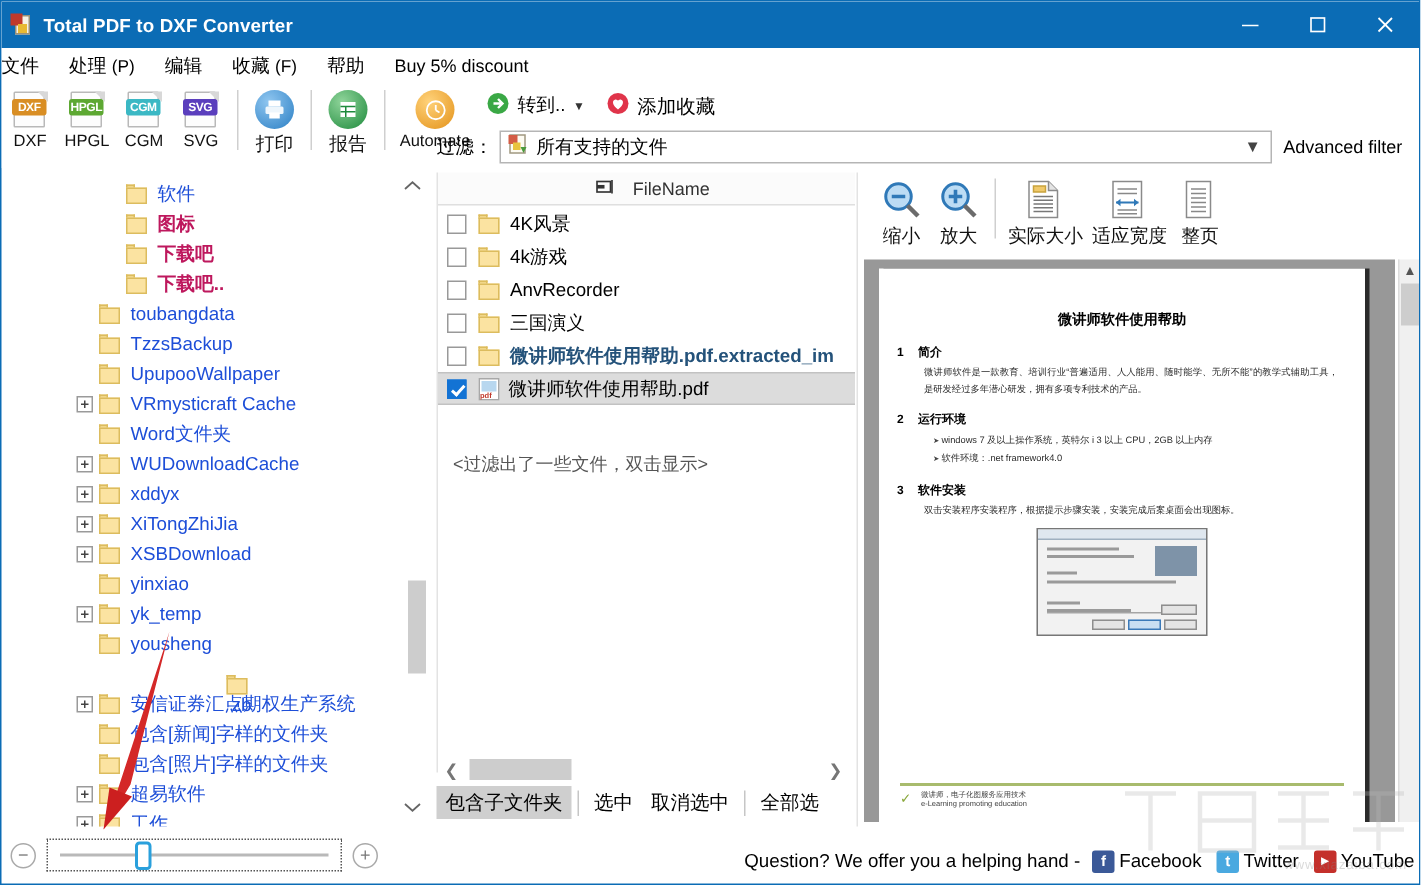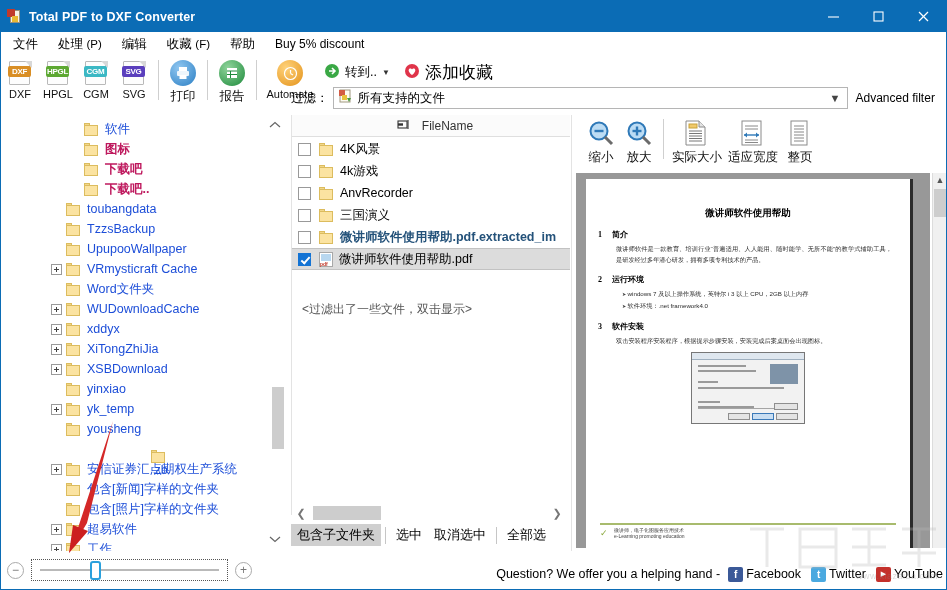--- a/index.html
+++ b/index.html
@@ -48,21 +48,21 @@
   .wbtns { margin-left: auto; display: flex; height: 31px; }
   .wbtn {
     width: 45px; height: 31px; display: flex; align-items: center; justify-content: center;
     color: #ffffff; font-size: 14px;
   }
   .wbtn svg { display: block; }
 
   
   .menubar {
     position: absolute; left: 0; top: 31px; width: 766px; height: 24px;
-    background: #ffffff; display: flex; align-items: center; padding-left: 12px;
+    background: #ffffff; display: flex; align-items: center; 
   }
   .menuitem {
     font-size: 12.5px; color: #000; margin-right: 20px; white-space: nowrap;
   }
   .menuitem .mn { font-size: 11.5px; }
   .menu-promo { font-size: 12px; color: #000; }
 
   
   .toolbar {
     position: absolute; left: 0; top: 55px; width: 945px; height: 56px;
@@ -242,21 +242,21 @@
     position: absolute; left: 4px; top: 58px; width: 354px; height: 375px;
     background: #989898; overflow: hidden;
   }
   .page-sheet {
     position: absolute; left: 10px; top: 6px; width: 324px; height: 378px;
     background: #ffffff; box-shadow: 3px 0 0 #2b2b2b;
   }
   .pg-title {
     text-align: center; font-weight: bold; font-size: 9.5px; margin-top: 28px; color: #000;
   }
-  .pg-h { font-weight: bold; font-size: 8px; margin: 9px 0 3px 12px; color: #000; font-family: Liberation Serif, serif; }
+  .pg-h { font-weight: bold; font-size: 8px; margin: 9px 0 3px 12px; color: #000; }
   .pg-h .num { display: inline-block; width: 14px; }
   .pg-p {
     font-size: 6.2px; color: #2a2a2a; line-height: 11px; margin: 0 18px 0 30px;
     text-align: justify;
   }
   .pg-li { font-size: 6.2px; color: #2a2a2a; line-height: 12px; margin-left: 36px; }
   .pg-li::before { content: "\27A4  "; font-size: 5px; color: #444; }
   .pg-img {
     margin: 6px auto 0 auto; width: 114px; height: 72px;
     background: #f2f2f2; border: 1px solid #777; position: relative;
@@ -454,21 +454,21 @@
         <span style="font-size:12.5px">转到..</span>
         <span style="font-size:8px;color:#333">▼</span>
       </div>
       <div class="addfav-row">
         <span>
           <svg width="16" height="16" viewBox="0 0 16 16">
               <circle cx="8" cy="8" r="7" fill="#e0344a"></circle>
               <path d="M8 12 C4 9 4 6.2 5.9 5.5 C7 5.1 8 6.2 8 6.2 C8 6.2 9 5.1 10.1 5.5 C12 6.2 12 9 8 12 Z" fill="#fff"></path>
             </svg>
         </span>
-        <span style="font-size:17px">添加收藏</span>
+        <span style="font-size:13px">添加收藏</span>
       </div>
     </div>
   </div>
 
   <div class="filterrow">
     <div class="filter-label">过滤：</div>
     <div class="filter-box">
       <span>
         <svg width="15" height="15" viewBox="0 0 15 15">
             <rect x="2" y="1" width="10" height="12" fill="#fdfbf2" stroke="#a09880"></rect>

